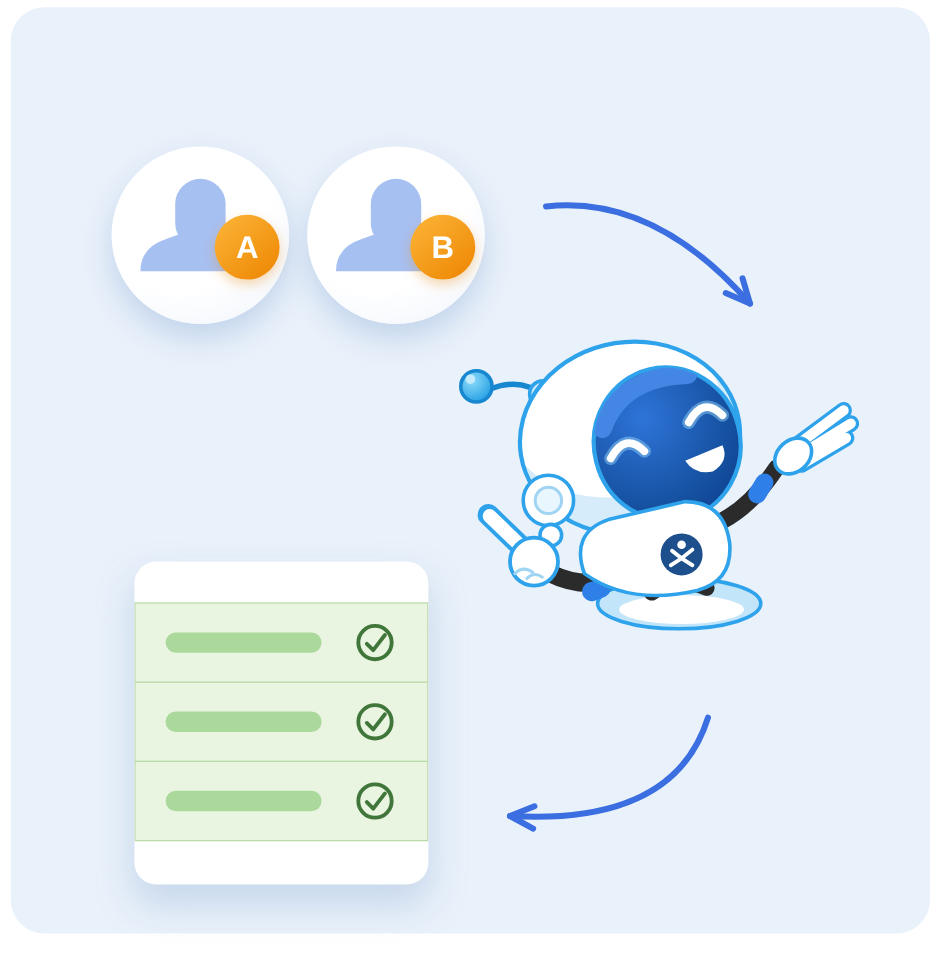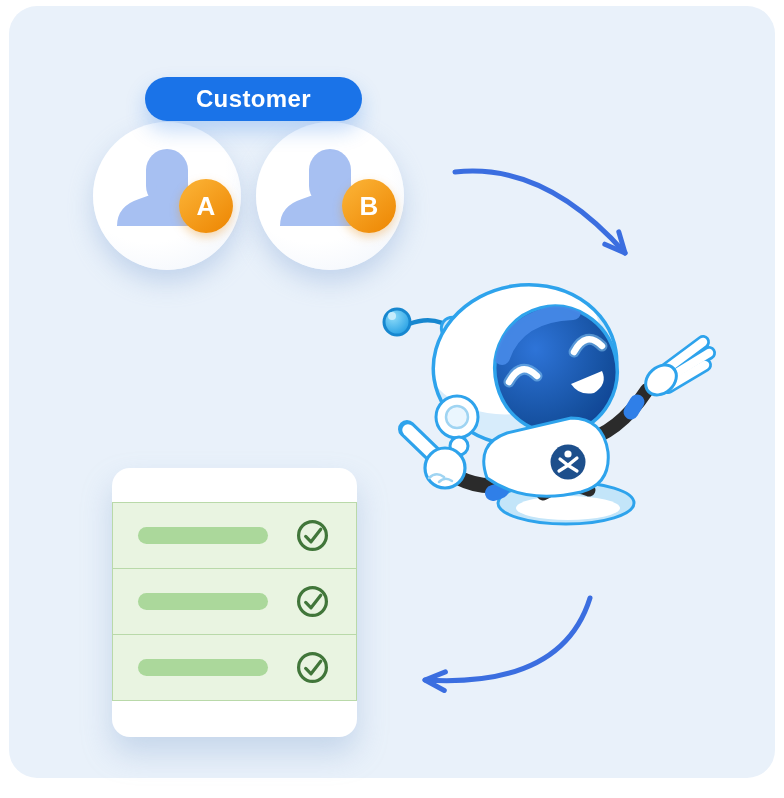--- a/index.html
+++ b/index.html
@@ -46,23 +46,20 @@
   
   .robot{position:absolute;left:375px;top:272px;width:345px;height:255px;z-index:3;}
   .outline{stroke:var(--robot_outline,#2ea3ec);}
 </style>
 </head>
 <body>
 
 <div class="page">
   <div class="panel"></div>
 
-  <div class="customer-badge">
-    <span>Customer</span>
-  </div>
 
   <div class="avatar avatar-a">
     <div class="clip">
       <svg width="148" height="148" viewBox="0 0 148 148">
         <rect class="person" x="53" y="27" width="42" height="58" rx="21"></rect>
         <path class="person" d="M24,104 Q24,84 46,77 L60,72 Q64,70 64,62 L84,62 Q84,70 88,72 L102,77 Q124,84 124,104 L24,104 Z"></path>
       </svg>
     </div>
     <div class="letter-badge">
       <span>A</span>

